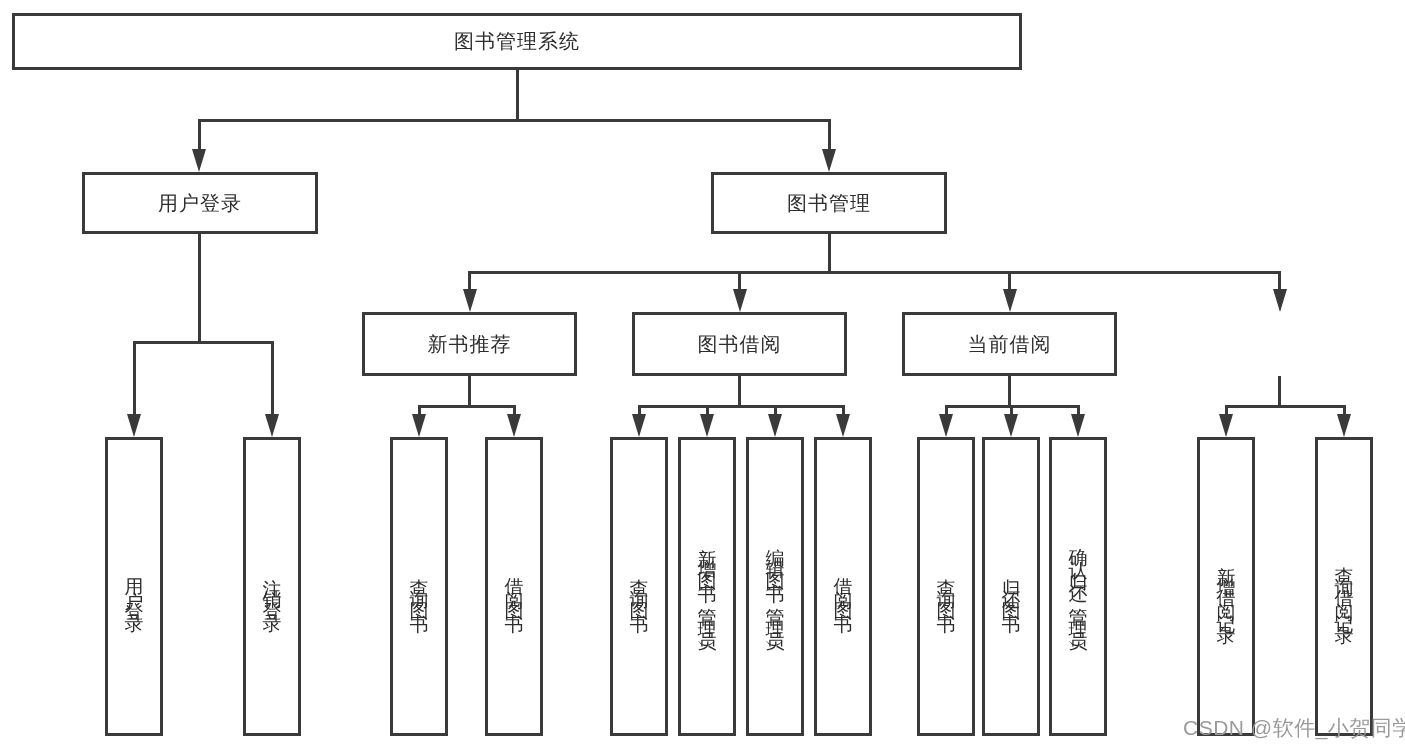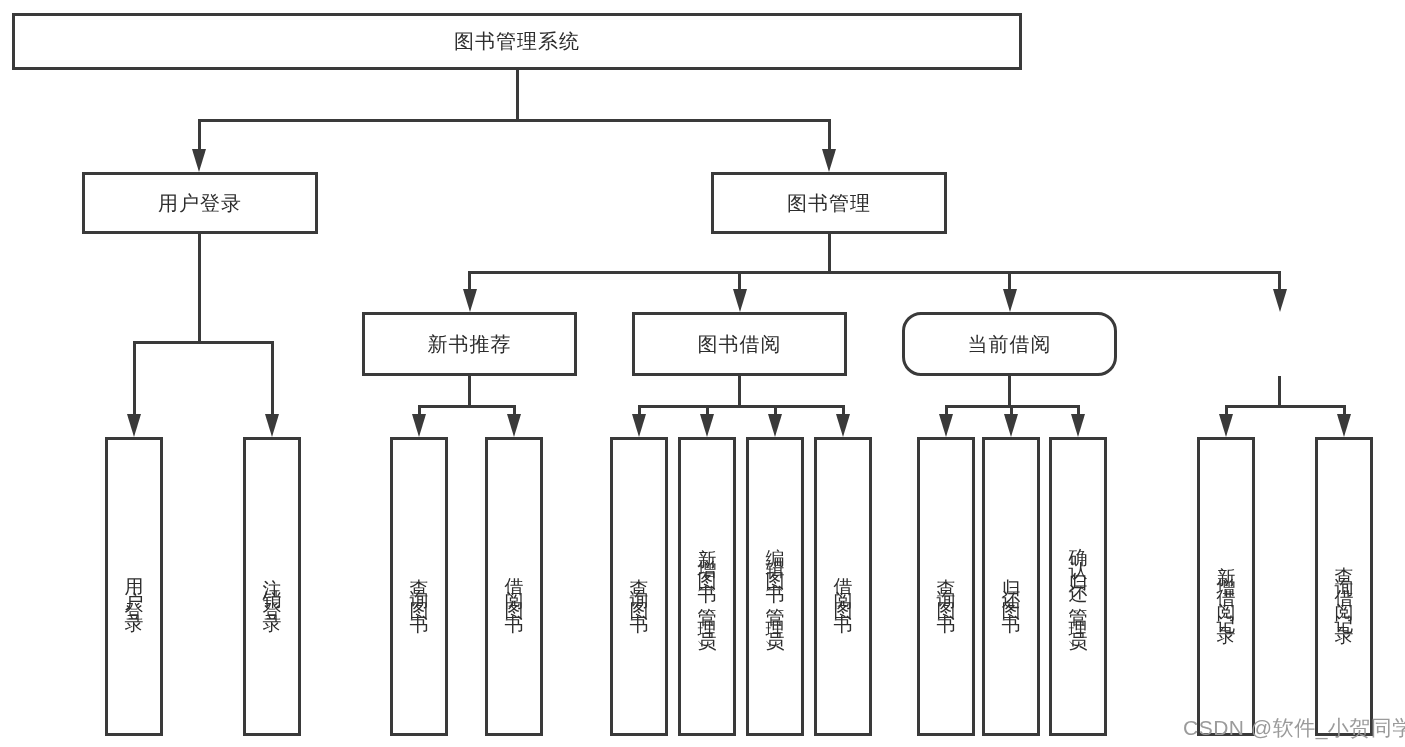--- a/index.html
+++ b/index.html
@@ -71,21 +71,21 @@
   </div>
 
   <div class="box" style="left:711px;top:172px;width:236px;height:62px;">
     <span class="hlabel">图书管理</span>
   </div>
 
   <div class="box" style="left:632px;top:312px;width:215px;height:64px;">
     <span class="hlabel">图书借阅</span>
   </div>
 
-  <div class="box" style="left:902px;top:312px;width:215px;height:64px;border-radius:19px;">
+  <div class="box" style="left:902px;top:312px;width:215px;height:64px;">
     <span class="hlabel">当前借阅</span>
   </div>
 
 
   <div class="box" style="left:105px;top:437px;width:58px;height:299px;">
     <span class="vtext">用户登录</span>
   </div>
   <div class="box" style="left:243px;top:437px;width:58px;height:299px;">
     <span class="vtext">注销登录</span>
   </div>

